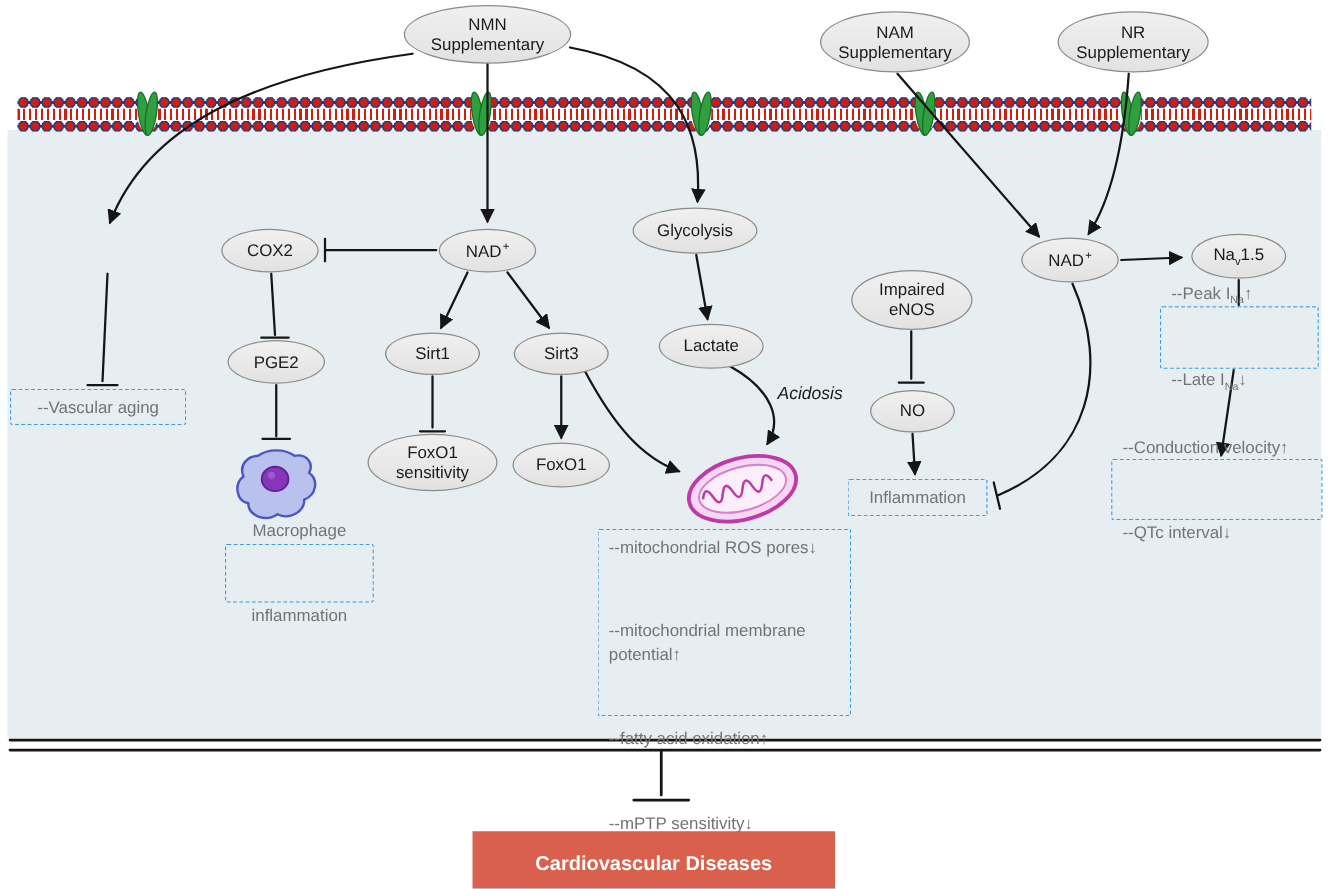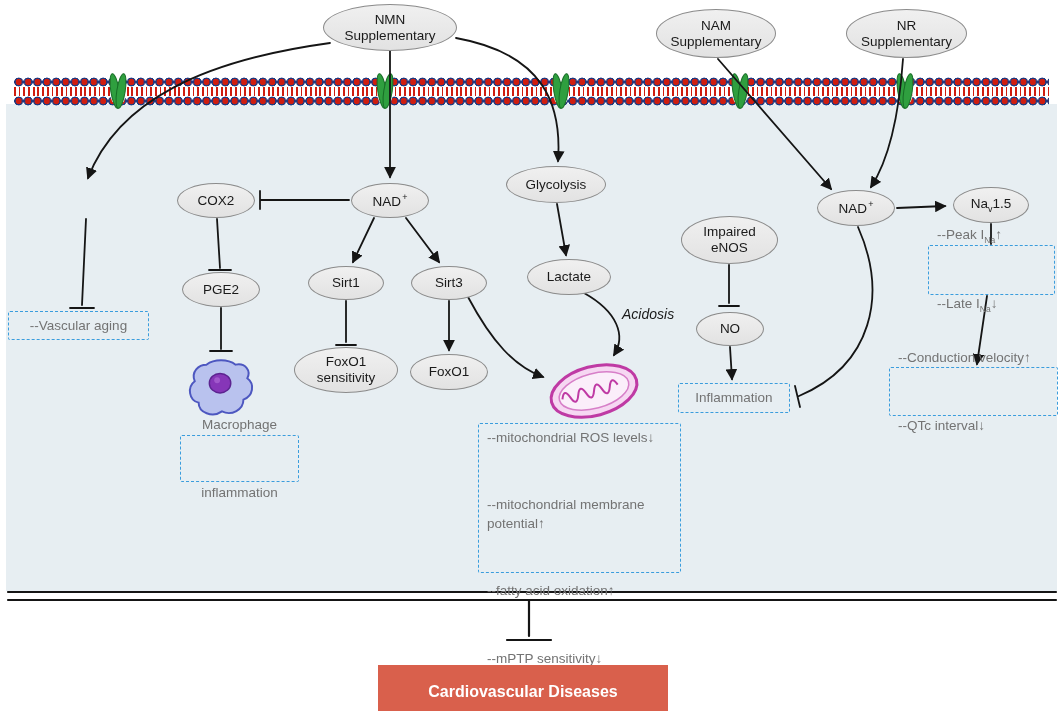--- a/index.html
+++ b/index.html
@@ -195,21 +195,21 @@
     <div><span>--Late I</span><sub>Na</sub><span>↓</span></div>
   </div>
   <div class="dashed-box center" style="left:678px; top:383px; width:112px; height:30px;">
     <div>Inflammation</div>
   </div>
   <div class="dashed-box center" style="left:180px; top:435px; width:119px; height:47px;">
     <div>Macrophage</div>
     <div>inflammation</div>
   </div>
   <div class="dashed-box left" style="left:478px; top:423px; width:203px; height:150px; justify-content:flex-start;">
-    <div>--mitochondrial ROS levels↓</div>
+    <div>--mitochondrial ROS pores↓</div>
     <div>--mitochondrial membrane potential↑</div>
     <div>--fatty acid oxidation↑</div>
     <div>--mPTP sensitivity↓</div>
   </div>
   <div class="dashed-box left" style="left:889px; top:367px; width:169px; height:49px;">
     <div>--Conduction velocity↑</div>
     <div>--QTc interval↓</div>
   </div>
 
   <div class="graphic" style="left:185px; top:356px; width:74px; height:66px;">

